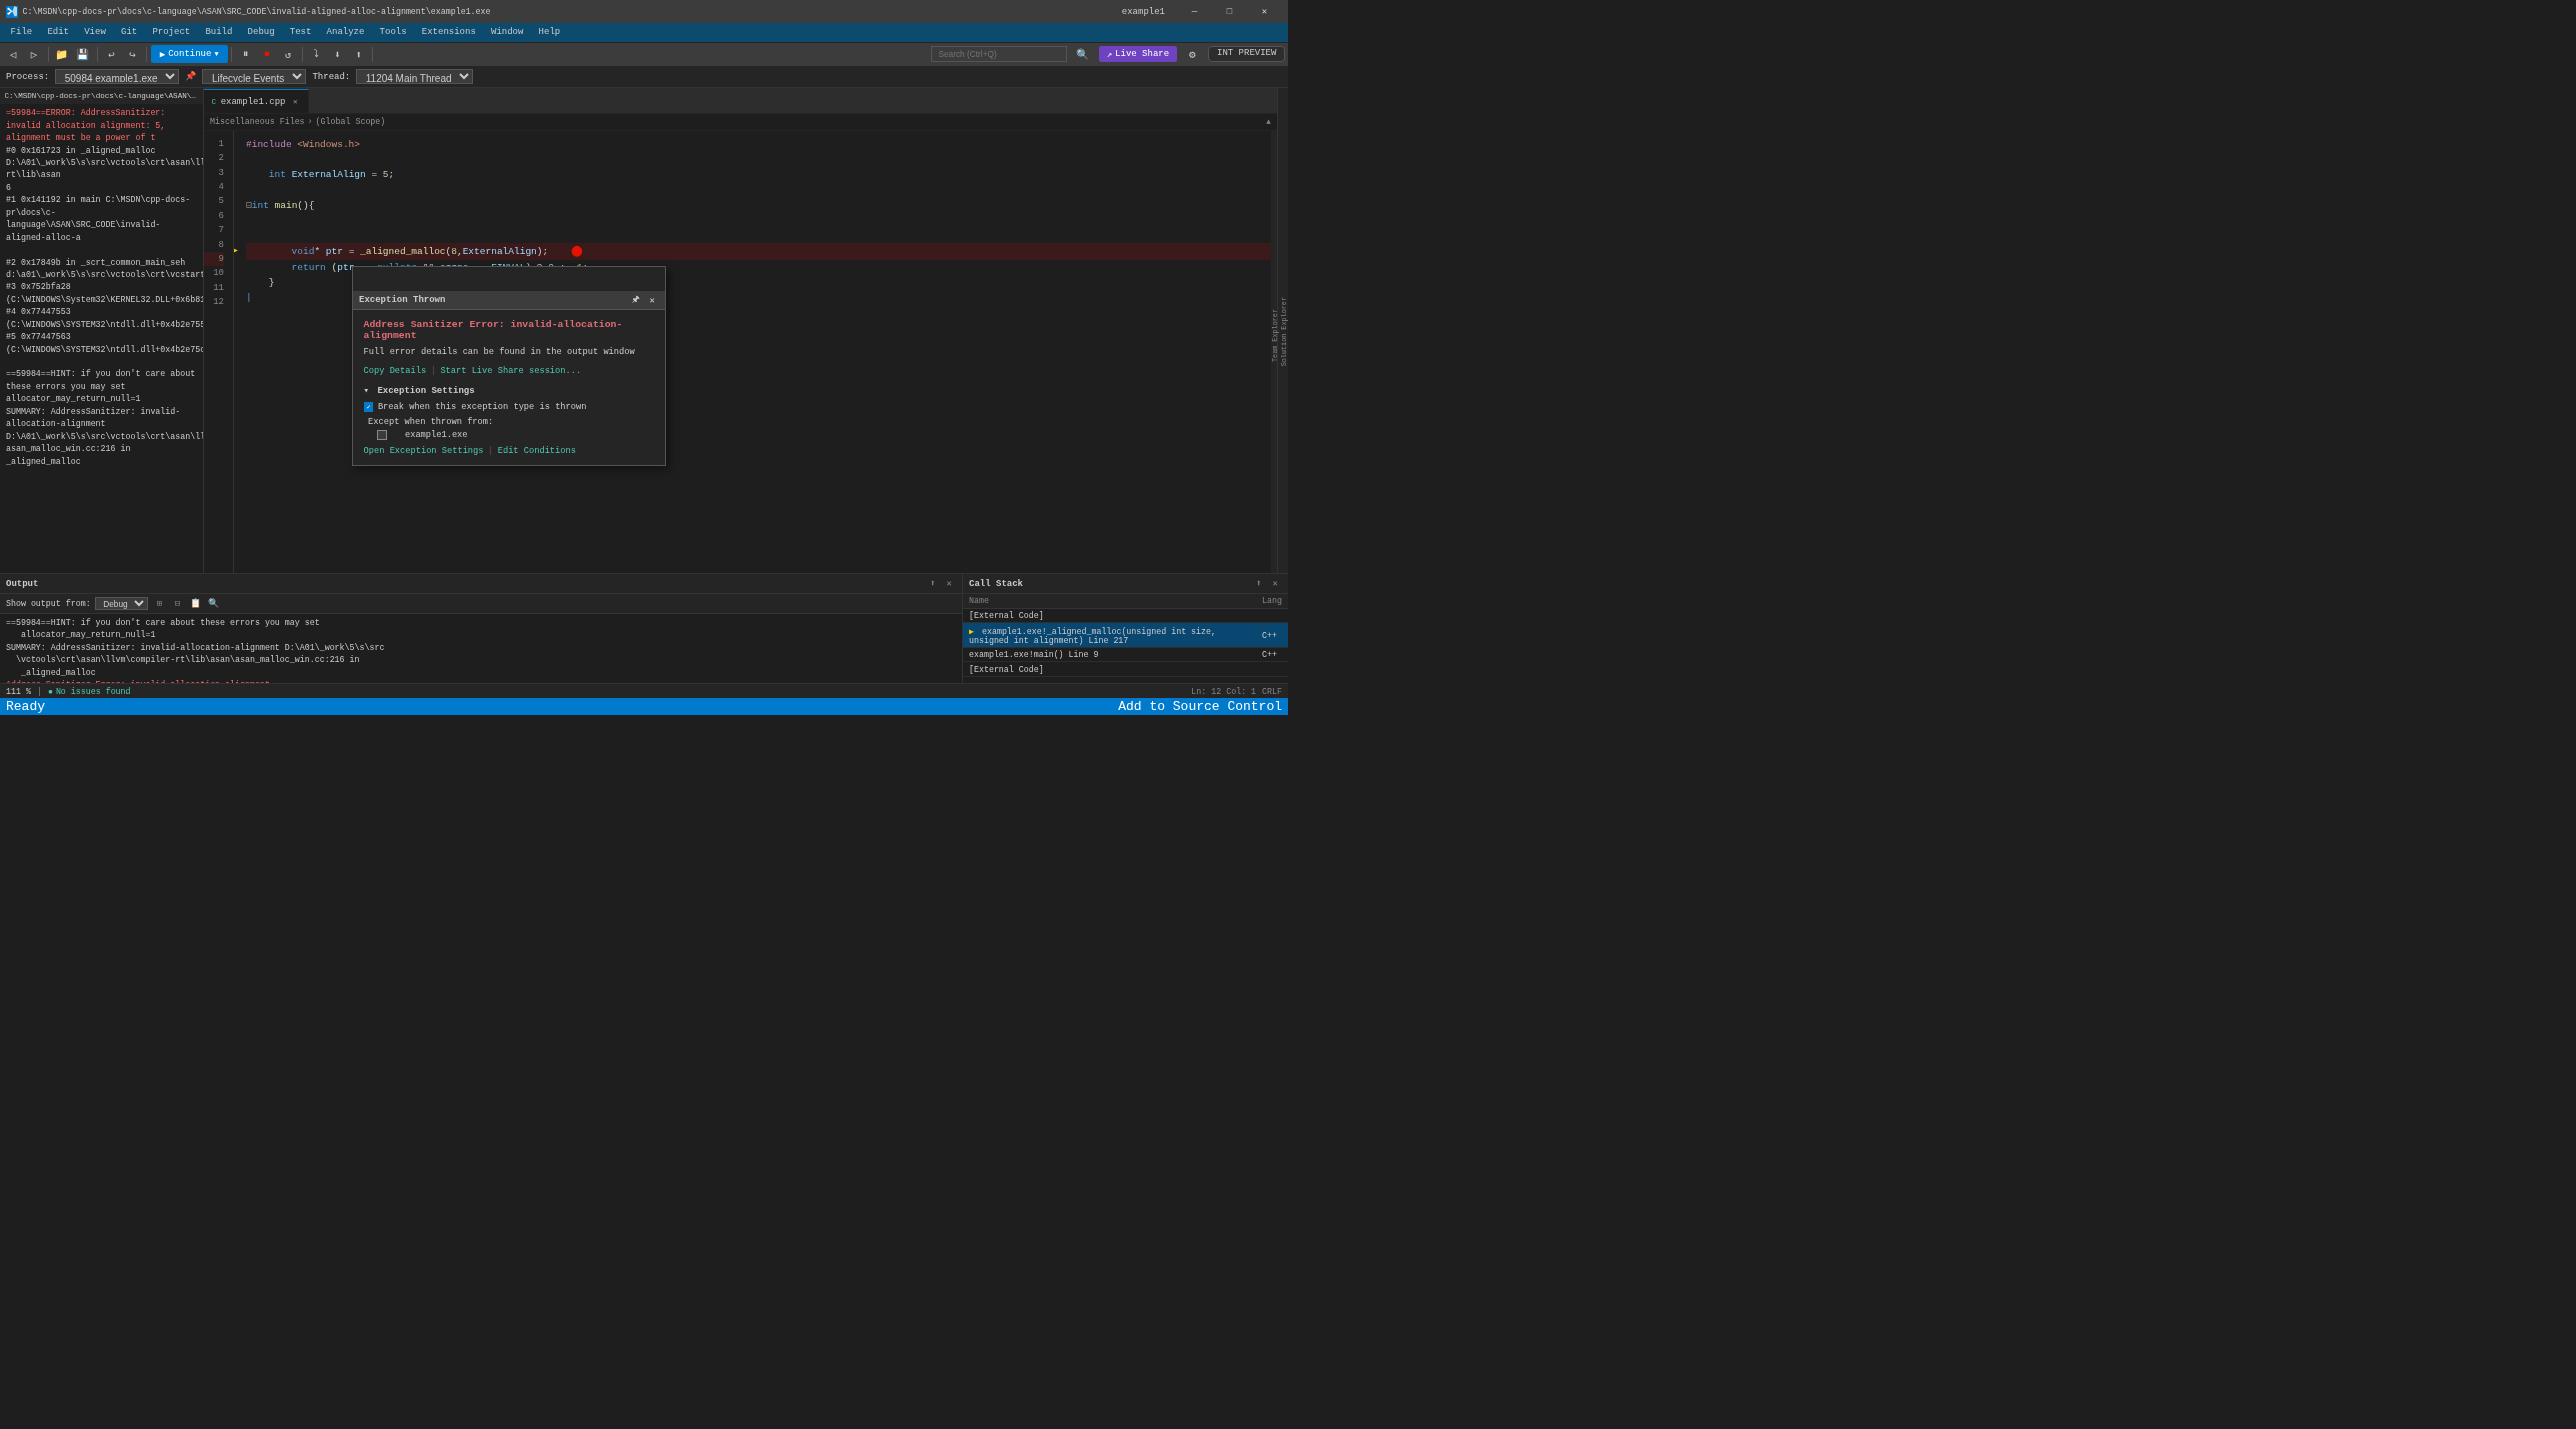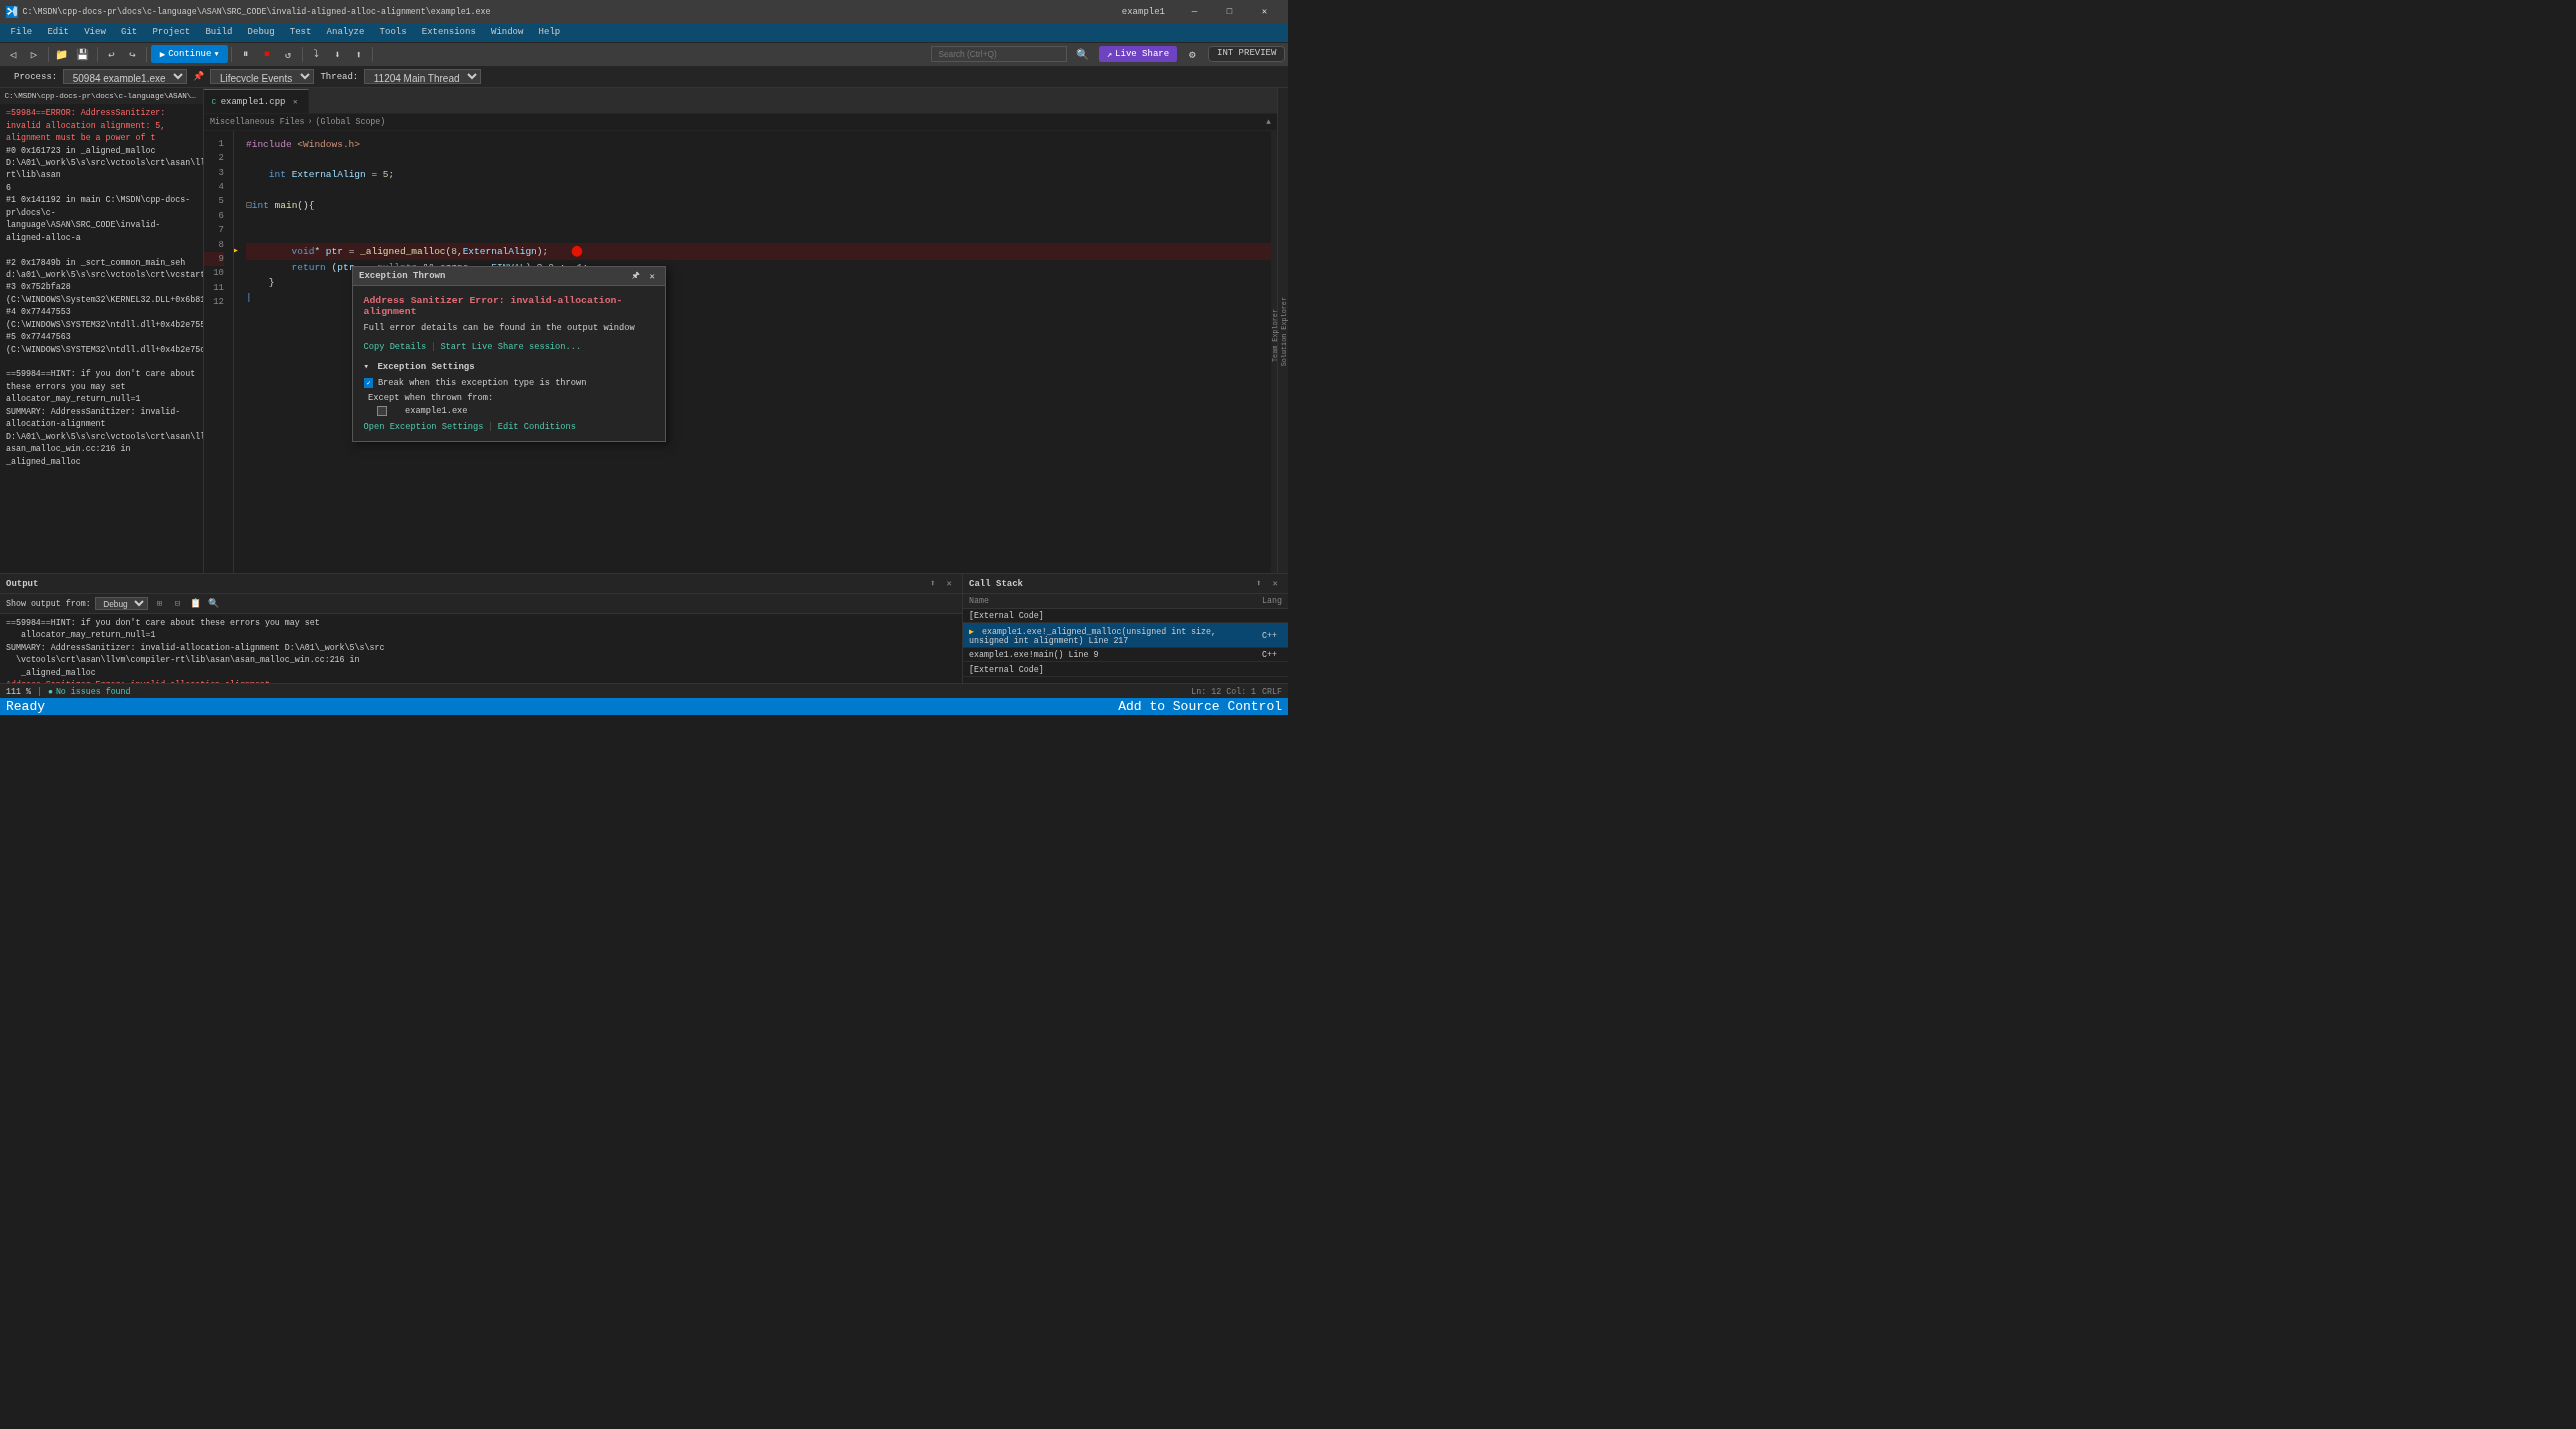--- a/index.html
+++ b/index.html
@@ -148,21 +148,21 @@
       cursor: pointer;
       height: 16.6px;
     }
 
     
     .process-bar {
       background: #252526;
       height: 21px;
       display: flex;
       align-items: center;
-      padding: 0 14px;
+      padding: 0 6px;
       gap: 6px;
       border-bottom: 0.8px solid #333;
       font-size: 9px;
     }
     .process-select {
       background: #3c3c3c;
       border: 0.8px solid #555;
       color: #cccccc;
       padding: 1.5px 4.5px;
       font-size: 10px;
@@ -306,20 +306,21 @@
       font-size: 9px;
     }
     .exception-title-bar {
       background: #3c3c3c;
       height: 19.7px;
       display: flex;
       align-items: center;
       padding: 0 6px;
       justify-content: space-between;
       border-bottom: 0.8px solid #555;
+      margin-top: 24px;
     }
     .exception-title {
       font-size: 9px;
       color: #ccc;
       font-weight: bold;
     }
     .exception-title-btns {
       display: flex;
       gap: 3px;
     }

